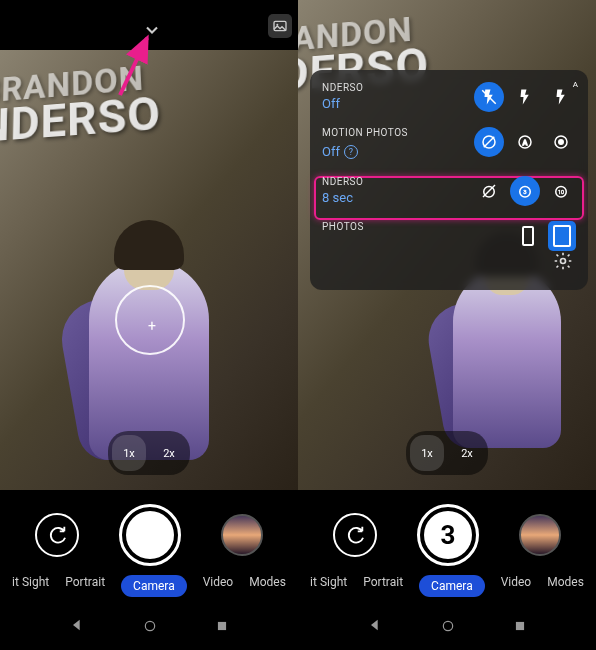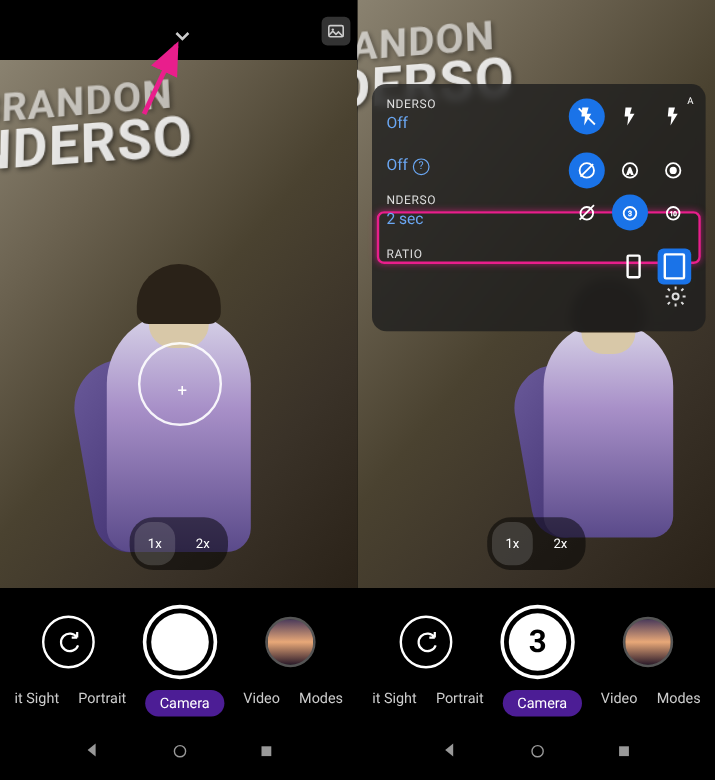--- a/index.html
+++ b/index.html
@@ -36,21 +36,21 @@
 .timer-highlight{position:absolute;border:2px solid #e91e8c;border-radius:6px;box-shadow:0 0 6px rgba(233,30,140,0.6)}
 .gear-row{display:flex;justify-content:flex-end;margin-top:4px}
 .gear{width:26px;height:26px;color:#ddd;cursor:pointer;display:flex;align-items:center;justify-content:center}
 .controls{position:absolute;bottom:75px;left:0;right:0;height:80px;display:flex;align-items:center;justify-content:center;gap:40px}
 .switch-cam{width:44px;height:44px;border:2px solid #fff;border-radius:50%;display:flex;align-items:center;justify-content:center;color:#fff;cursor:pointer}
 .shutter{width:62px;height:62px;border:3px solid #fff;border-radius:50%;display:flex;align-items:center;justify-content:center;cursor:pointer}
 .shutter-inner{width:48px;height:48px;background:#fff;border-radius:50%;display:flex;align-items:center;justify-content:center;font-size:26px;font-weight:700;color:#000}
 .thumb{width:42px;height:42px;border-radius:50%;border:2px solid #555;background:linear-gradient(180deg,#4a3a5a,#e8a878,#2a1a2a);cursor:pointer}
 .modes{position:absolute;bottom:45px;left:0;right:0;height:30px;display:flex;align-items:flex-start;gap:16px;overflow:hidden;padding:0 8px;justify-content:center}
 .mode{font-size:12px;color:#ccc;white-space:nowrap;cursor:pointer}
-.mode.active{background:#4c1d95;color:#fff;padding:4px 12px;border-radius:14px}
+.mode.active{background:#1d4ed8;color:#fff;padding:4px 12px;border-radius:14px}
 .navbar{position:absolute;bottom:8px;left:0;right:0;height:30px;display:flex;align-items:center;justify-content:space-around;padding:0 40px}
 .nav-btn{color:#999;cursor:pointer}
 .arrow-annotation{position:absolute;left:105px;top:30px;pointer-events:none;z-index:50}
 .ratio-opt{width:28px;height:30px;border-radius:5px;display:flex;align-items:center;justify-content:center;cursor:pointer}
 .ratio-opt.selected{background:#1a73e8}
 .ratio-box{border:2px solid #fff;border-radius:2px}
 </style>
 </head>
 <body>
 
@@ -164,20 +164,21 @@
             </div>
           <div class="opt">
               <svg viewBox="0 0 24 24" fill="currentColor">
                 <path d="M7 2l-1 10h4l-1 10 8-13h-5l2-7z"></path>
               </svg>
             </div>
         </div>
       </div>
 
       <div class="setting-row">
+        <div class="setting-label">MOTION PHOTOS</div>
         <div class="setting-value help">
             <span>Off</span>
             <span class="help-icon">?</span>
           </div>
         <div class="opt-group">
           <div class="opt selected">
               <svg viewBox="0 0 24 24" fill="none" stroke="currentColor" stroke-width="2">
                 <circle cx="12" cy="12" r="8"></circle>
                 <line x1="5" y1="19" x2="19" y2="5"></line>
               </svg>
@@ -193,21 +194,21 @@
                 <circle cx="12" cy="12" r="8"></circle>
                 <circle cx="12" cy="12" r="3" fill="currentColor"></circle>
               </svg>
             </div>
         </div>
       </div>
 
       <div class="timer-highlight" style="left:4px;right:4px;top:106px;height:44px"></div>
       <div class="setting-row">
         <div class="setting-label">NDERSO</div>
-        <div class="setting-value">2 sec</div>
+        <div class="setting-value">8 sec</div>
         <div class="opt-group">
           <div class="opt">
               <svg viewBox="0 0 24 24" fill="none" stroke="currentColor" stroke-width="2">
                 <circle cx="12" cy="13" r="7"></circle>
                 <line x1="4" y1="20" x2="20" y2="4"></line>
               </svg>
             </div>
           <div class="opt selected">
               <svg viewBox="0 0 24 24" fill="none" stroke="currentColor" stroke-width="2">
                 <circle cx="12" cy="13" r="7"></circle>
@@ -217,21 +218,21 @@
           <div class="opt">
               <svg viewBox="0 0 24 24" fill="none" stroke="currentColor" stroke-width="2">
                 <circle cx="12" cy="13" r="7"></circle>
                 <text x="12" y="16" font-size="7" fill="currentColor" text-anchor="middle" stroke-width="0.5">10</text>
               </svg>
             </div>
         </div>
       </div>
 
       <div class="setting-row">
-        <div class="setting-label">RATIO</div>
+        <div class="setting-label">PHOTOS</div>
         <div class="opt-group">
           <div class="ratio-opt">
               <div class="ratio-box" style="width:12px;height:20px"></div>
             </div>
           <div class="ratio-opt selected">
               <div class="ratio-box" style="width:18px;height:22px"></div>
             </div>
         </div>
       </div>
       <div class="gear-row">

